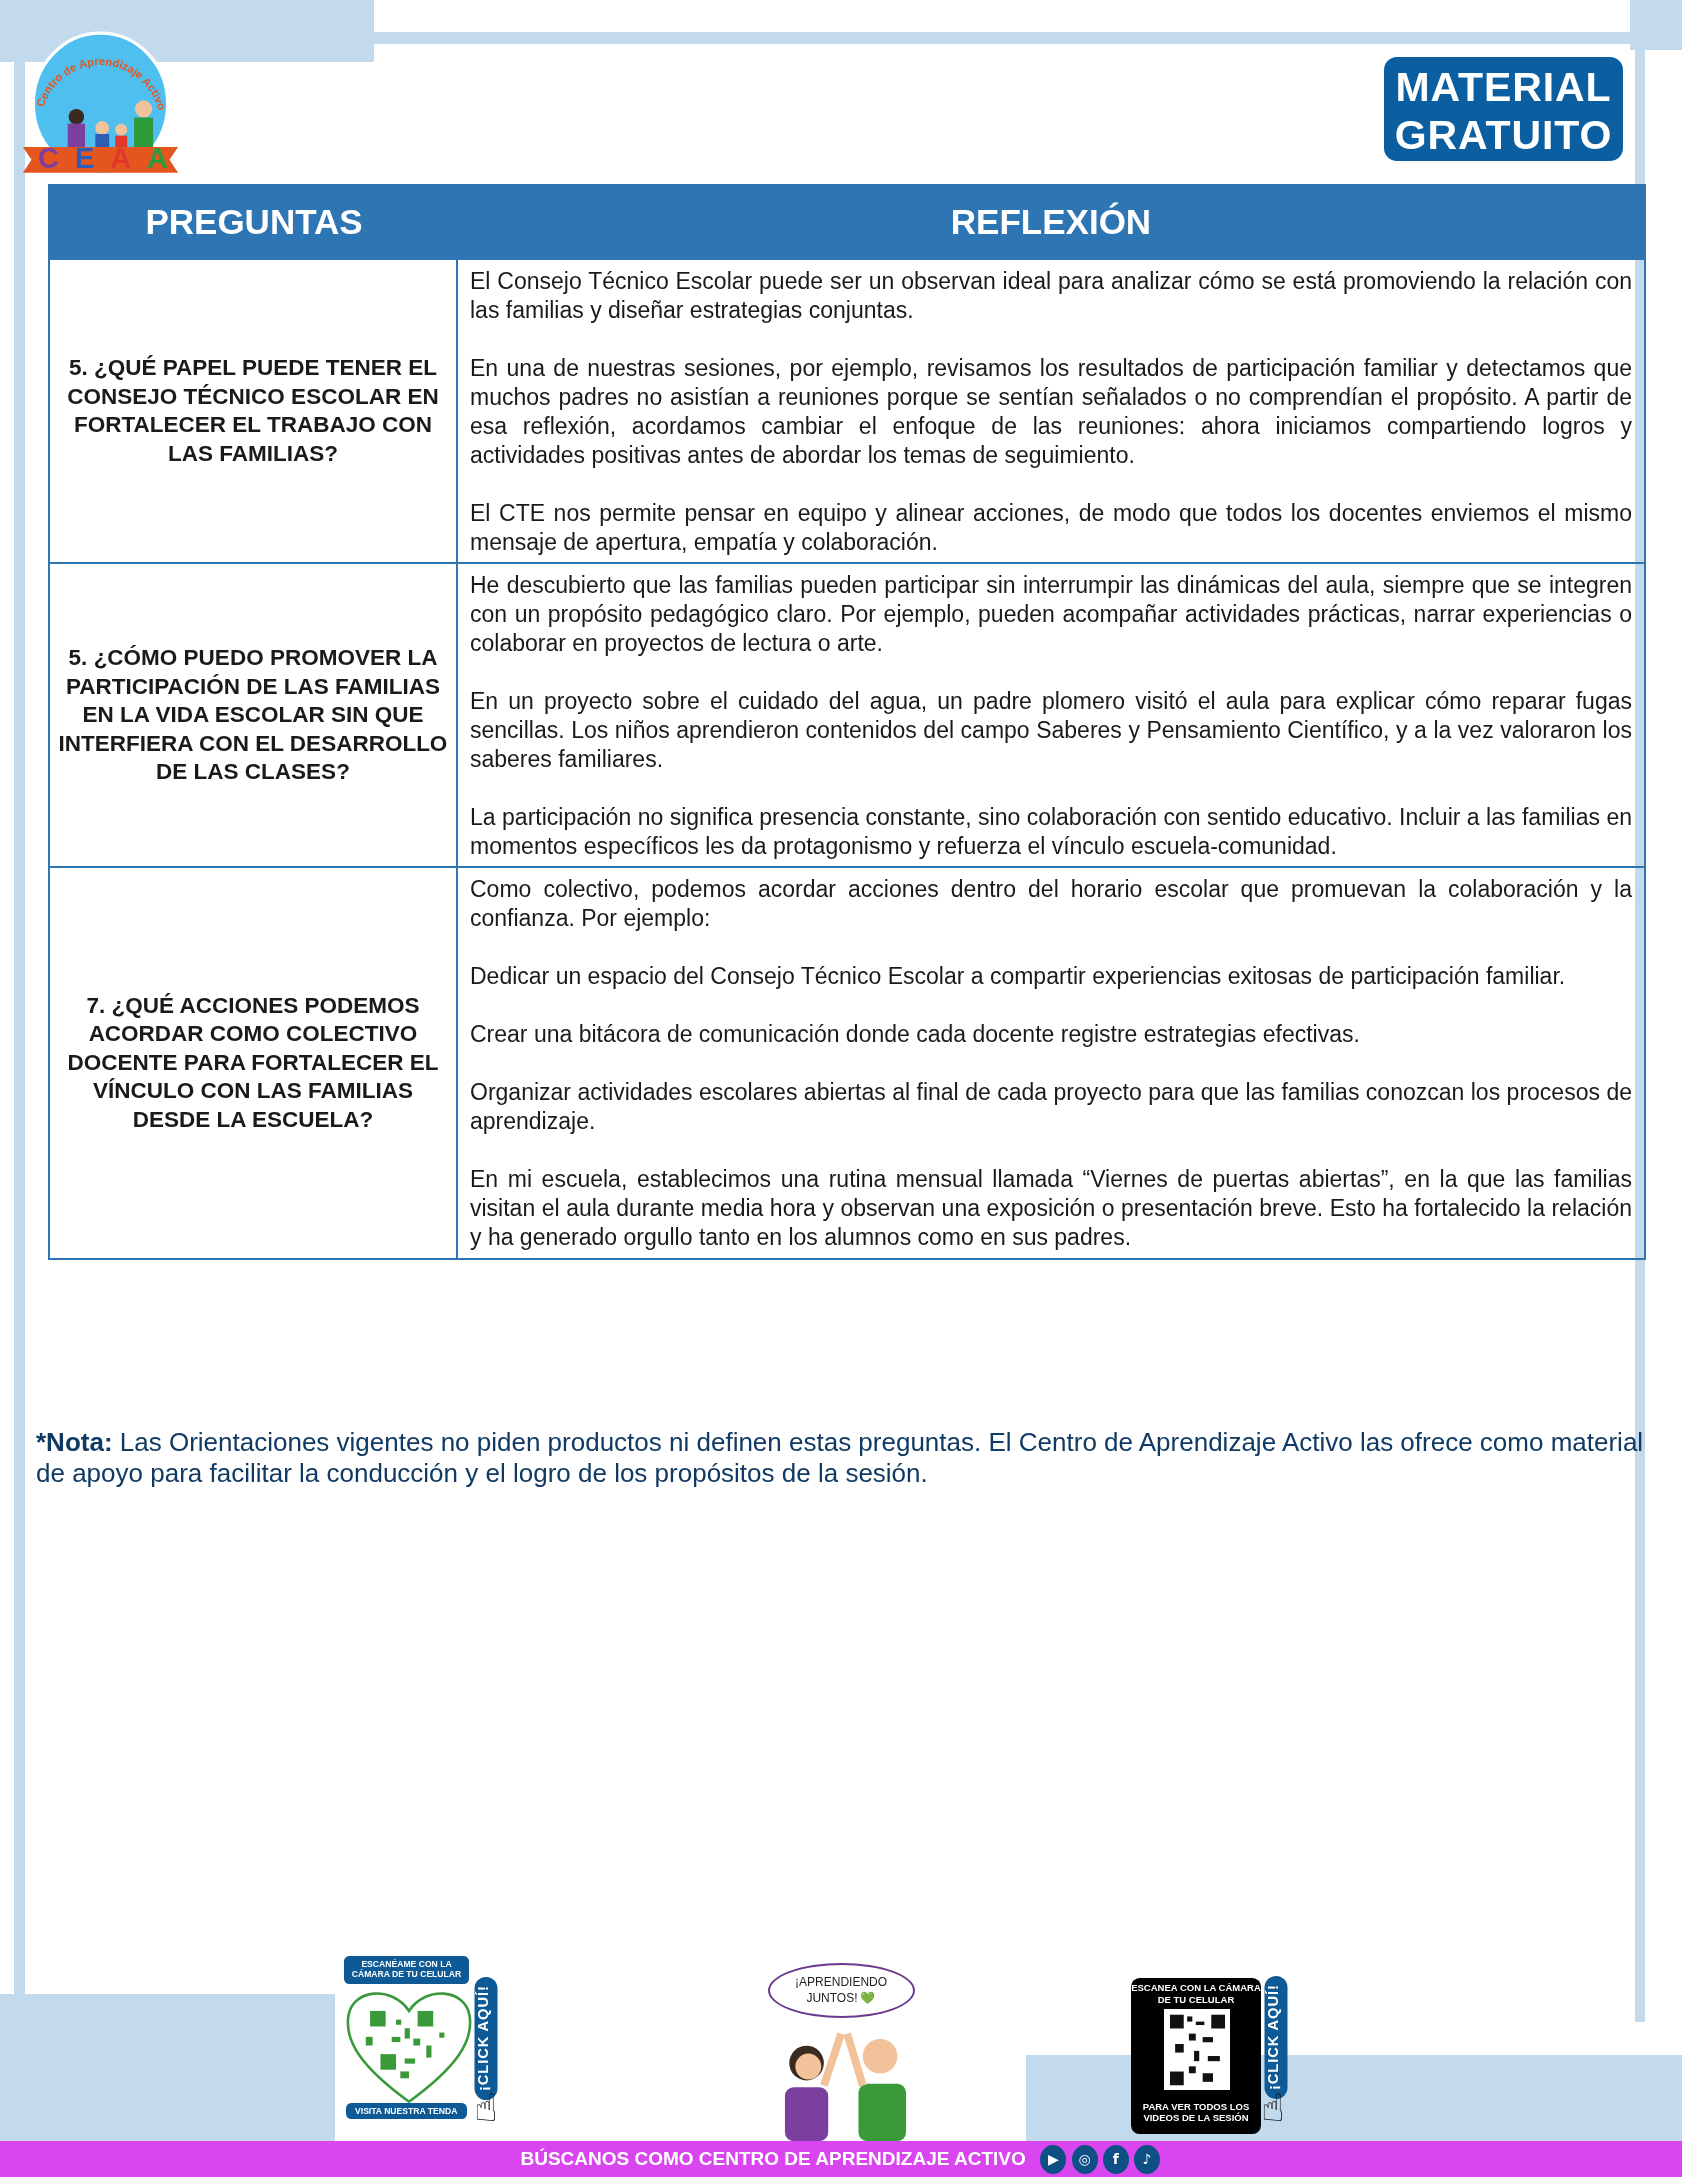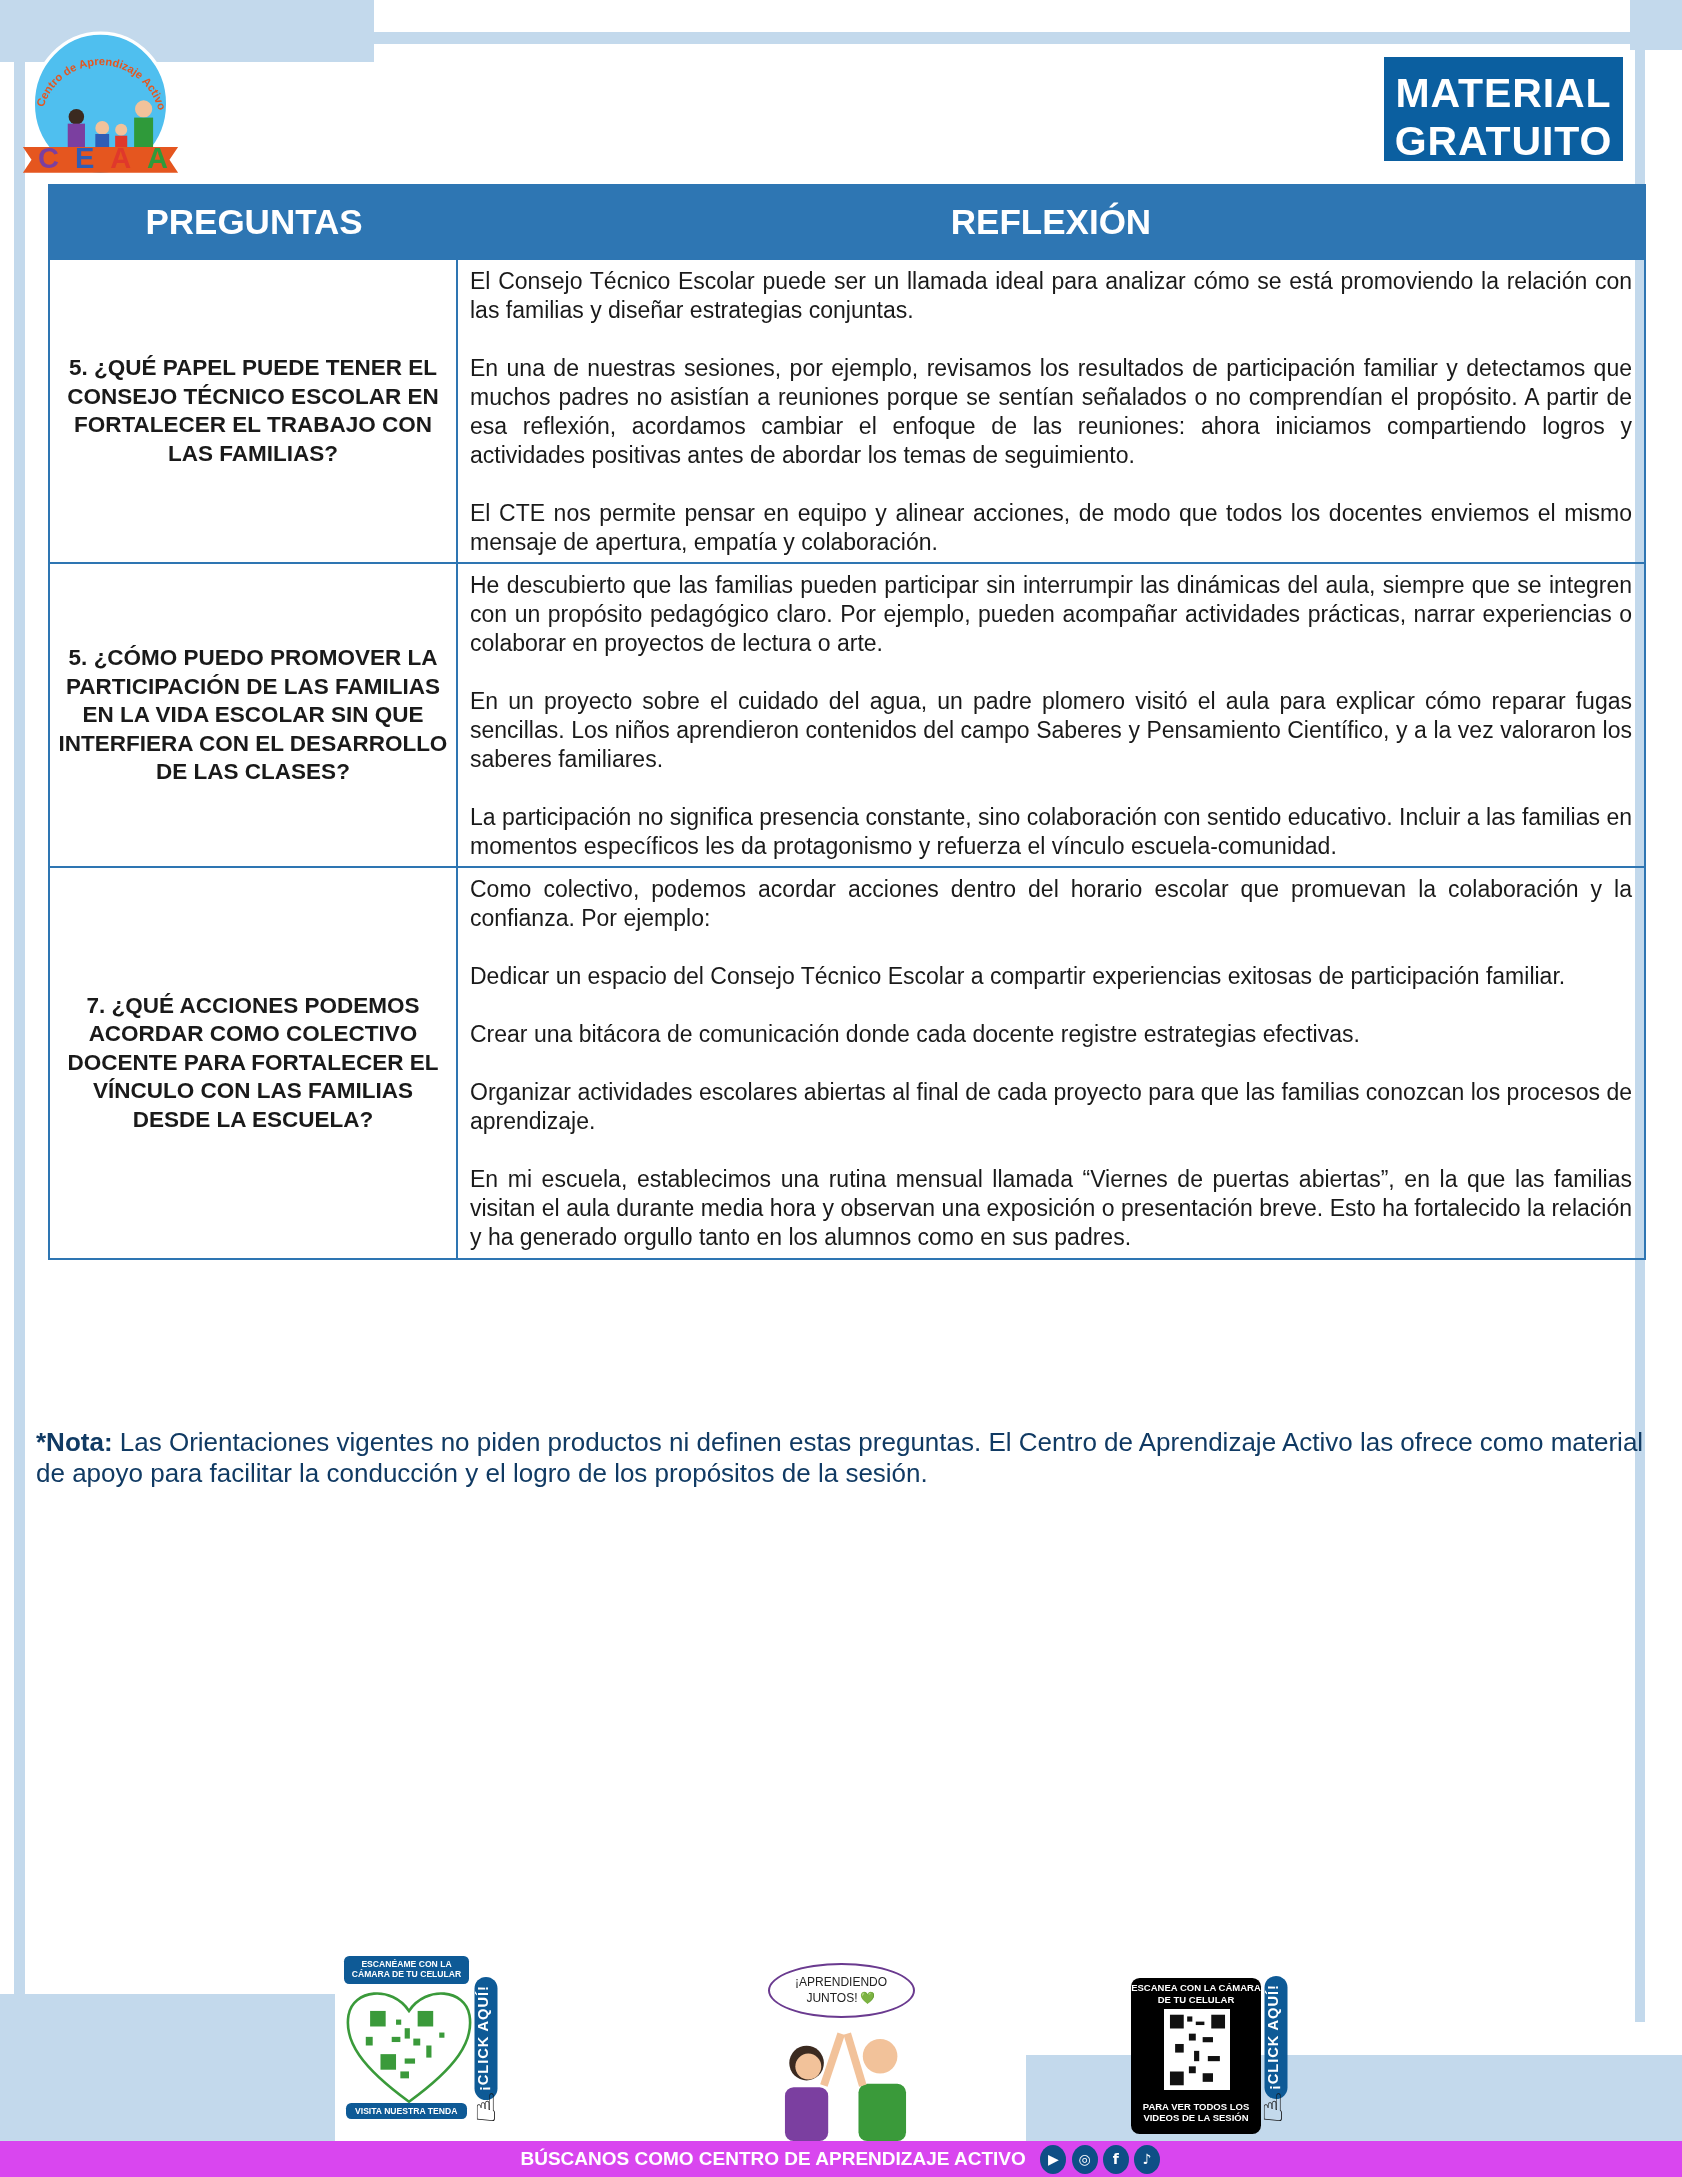--- a/index.html
+++ b/index.html
@@ -14,23 +14,23 @@
   .bar-left { left: 14px; top: 62px; width: 11.2px; height: 1954px; }
   .bar-right { left: 1635px; top: 50px; width: 10.4px; height: 1972px; }
   .bar-bottom-left { left: 0; top: 1994px; width: 335px; height: 147px; }
   .bar-bottom-right { left: 1026px; top: 2055px; width: 657px; height: 86px; }
 
   
   .logo { position: absolute; left: 15.6px; top: 26px; width: 169px; height: 147px; }
 
   
   .badge { position: absolute; left: 1384px; top: 57px; width: 239px; height: 104px;
-           background: #0b5fa0; border-radius: 0; color: #fff; text-align: center;
+           background: #0b5fa0; border-radius: 13px; color: #fff; text-align: center;
            font-family: "Liberation Sans", sans-serif; font-weight: bold; font-size: 41px;
-           line-height: 48px; padding-top: 12px; letter-spacing: 0.9px; }
+           line-height: 48px; padding-top: 6px; letter-spacing: 0.9px; }
 
   
   .table { position: absolute; left: 48px; top: 184px; width: 1598px; border: 2.6px solid #2e75b2; border-top: none; }
   .thead { display: flex; background: #2e76b3; height: 76px; }
   .th { color: #fff; font-family: "Liberation Sans", sans-serif; font-weight: bold; font-size: 35px;
         display: flex; align-items: center; justify-content: center; }
   .th-q { width: 408px; }
   .th-r { flex: 1; }
   .row { display: flex; border-top: 2.6px solid #2e75b2; }
   .row:first-of-type { border-top: none; }
@@ -118,21 +118,21 @@
 
 <div class="table">
   <div class="thead">
     <div class="th th-q">PREGUNTAS</div>
     <div class="th th-r">REFLEXIÓN</div>
   </div>
   <div id="rows">
       <div class="row" style="border-top: none;">
         <div class="cell-q">5. ¿QUÉ PAPEL PUEDE TENER EL CONSEJO TÉCNICO ESCOLAR EN FORTALECER EL TRABAJO CON LAS FAMILIAS?</div>
         <div class="cell-r">
-          <p>El Consejo Técnico Escolar puede ser un llamada ideal para analizar cómo se está promoviendo la relación con las familias y diseñar estrategias conjuntas.</p>
+          <p>El Consejo Técnico Escolar puede ser un observan ideal para analizar cómo se está promoviendo la relación con las familias y diseñar estrategias conjuntas.</p>
           <p>En una de nuestras sesiones, por ejemplo, revisamos los resultados de participación familiar y detectamos que muchos padres no asistían a reuniones porque se sentían señalados o no comprendían el propósito. A partir de esa reflexión, acordamos cambiar el enfoque de las reuniones: ahora iniciamos compartiendo logros y actividades positivas antes de abordar los temas de seguimiento.</p>
           <p>El CTE nos permite pensar en equipo y alinear acciones, de modo que todos los docentes enviemos el mismo mensaje de apertura, empatía y colaboración.</p>
         </div>
       </div>
       <div class="row">
         <div class="cell-q">5. ¿CÓMO PUEDO PROMOVER LA PARTICIPACIÓN DE LAS FAMILIAS EN LA VIDA ESCOLAR SIN QUE INTERFIERA CON EL DESARROLLO DE LAS CLASES?</div>
         <div class="cell-r">
           <p>He descubierto que las familias pueden participar sin interrumpir las dinámicas del aula, siempre que se integren con un propósito pedagógico claro. Por ejemplo, pueden acompañar actividades prácticas, narrar experiencias o colaborar en proyectos de lectura o arte.</p>
           <p>En un proyecto sobre el cuidado del agua, un padre plomero visitó el aula para explicar cómo reparar fugas sencillas. Los niños aprendieron contenidos del campo Saberes y Pensamiento Científico, y a la vez valoraron los saberes familiares.</p>
           <p>La participación no significa presencia constante, sino colaboración con sentido educativo. Incluir a las familias en momentos específicos les da protagonismo y refuerza el vínculo escuela-comunidad.</p>

